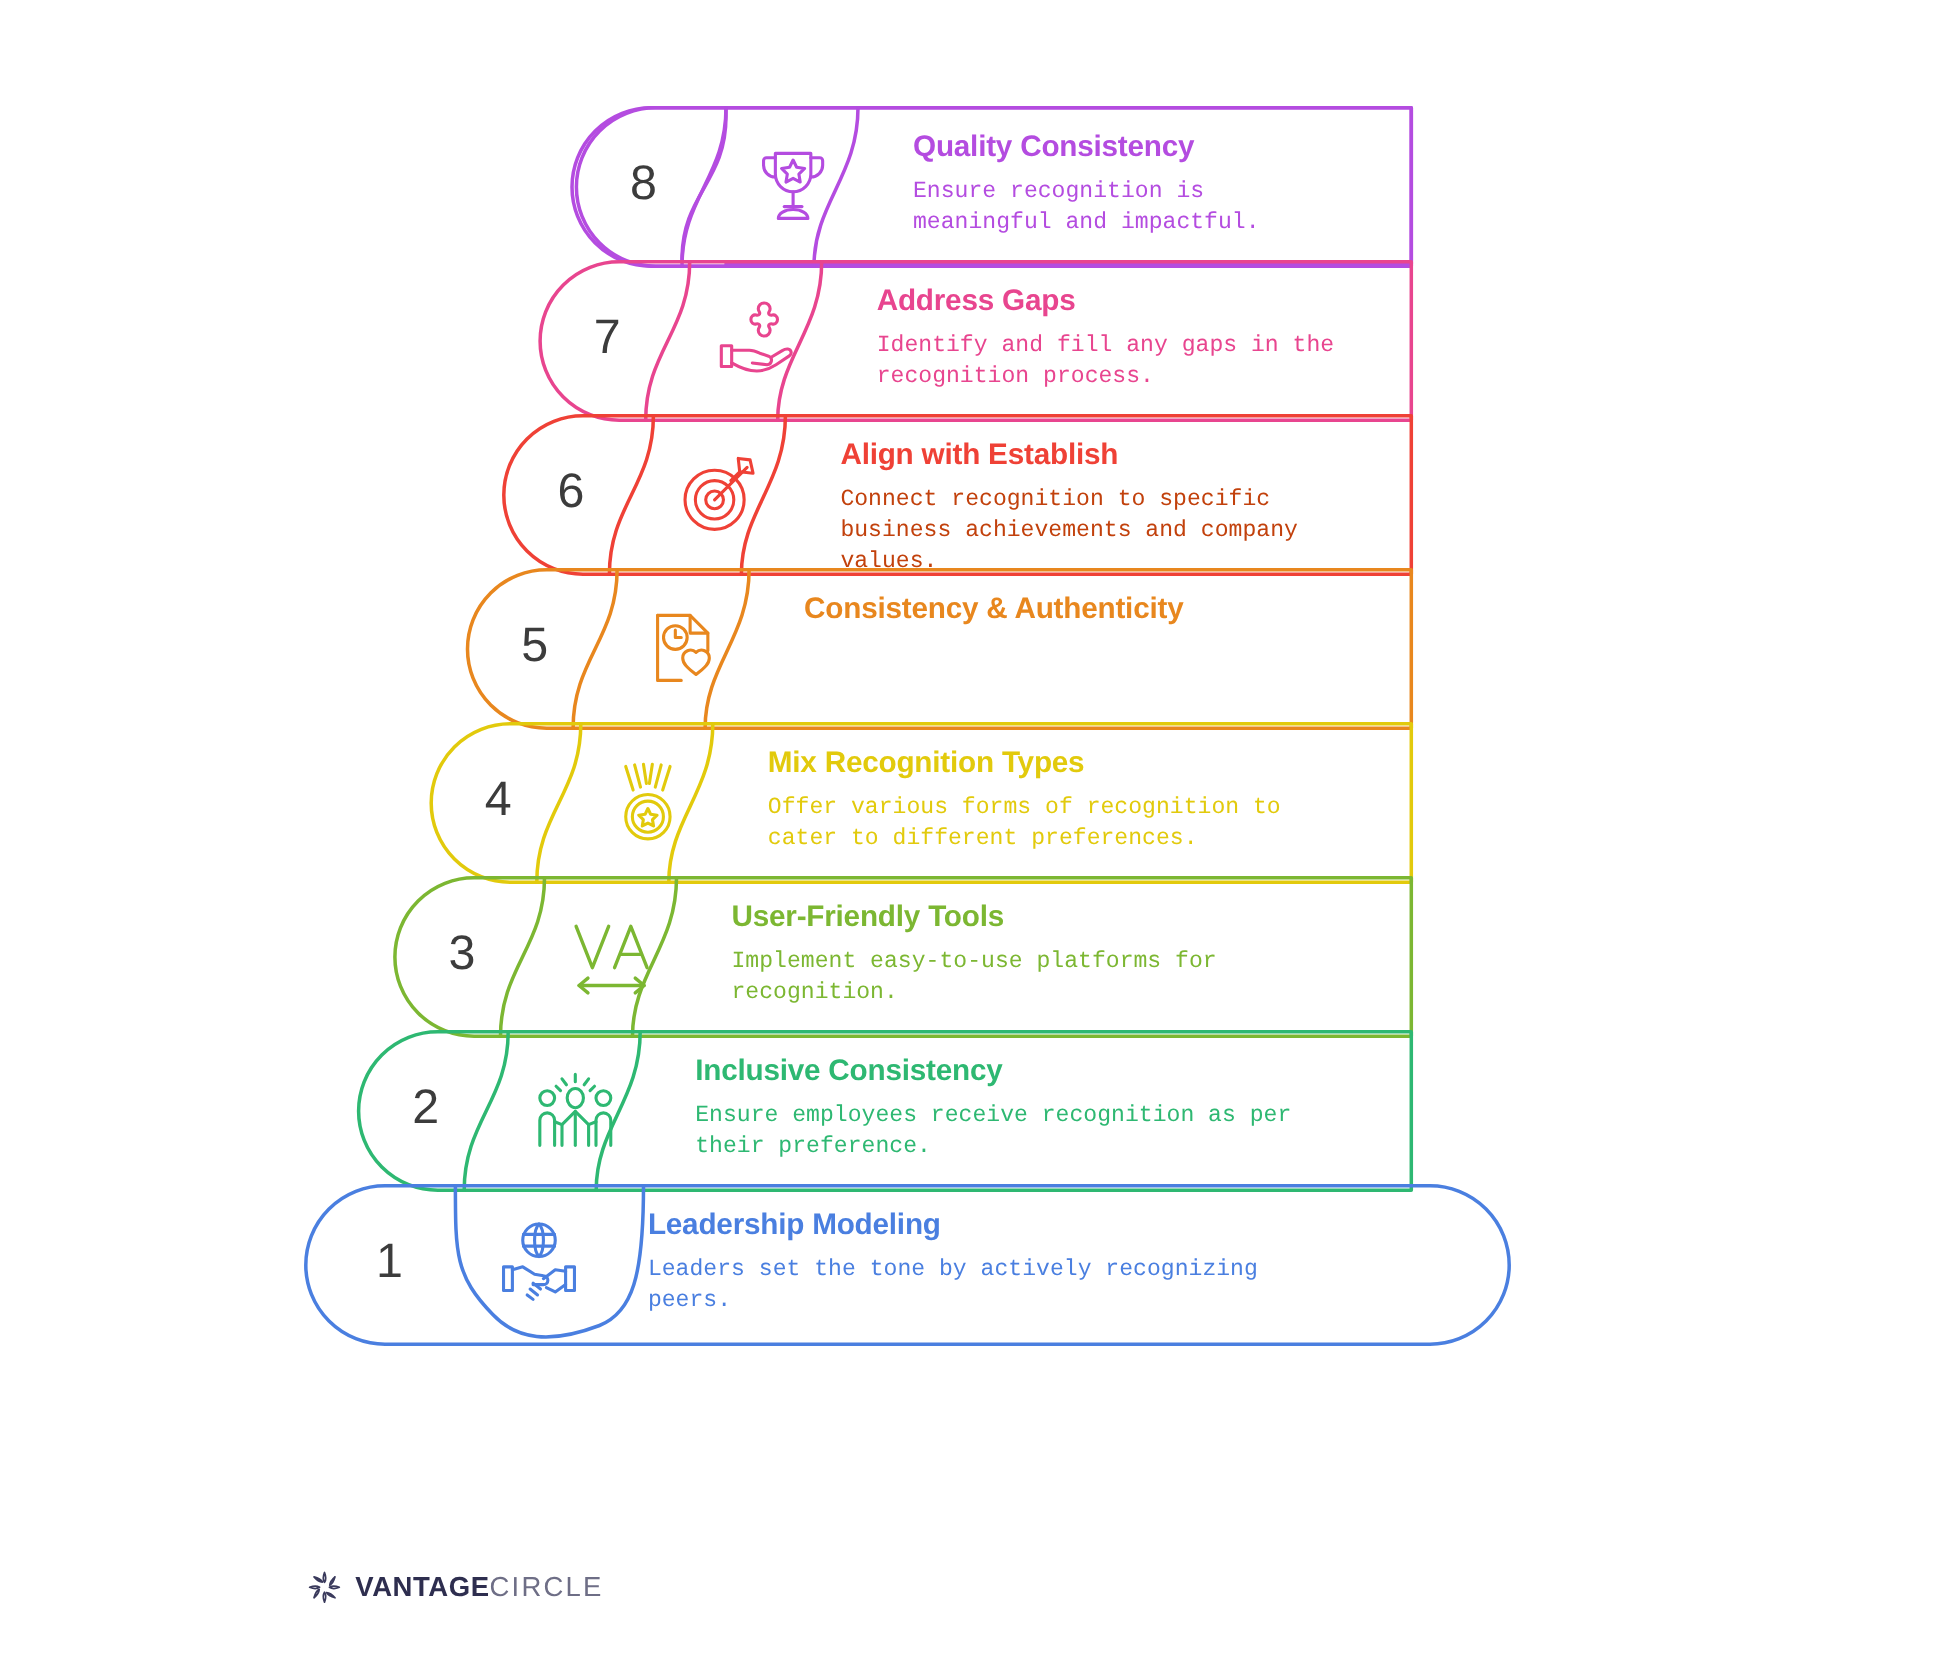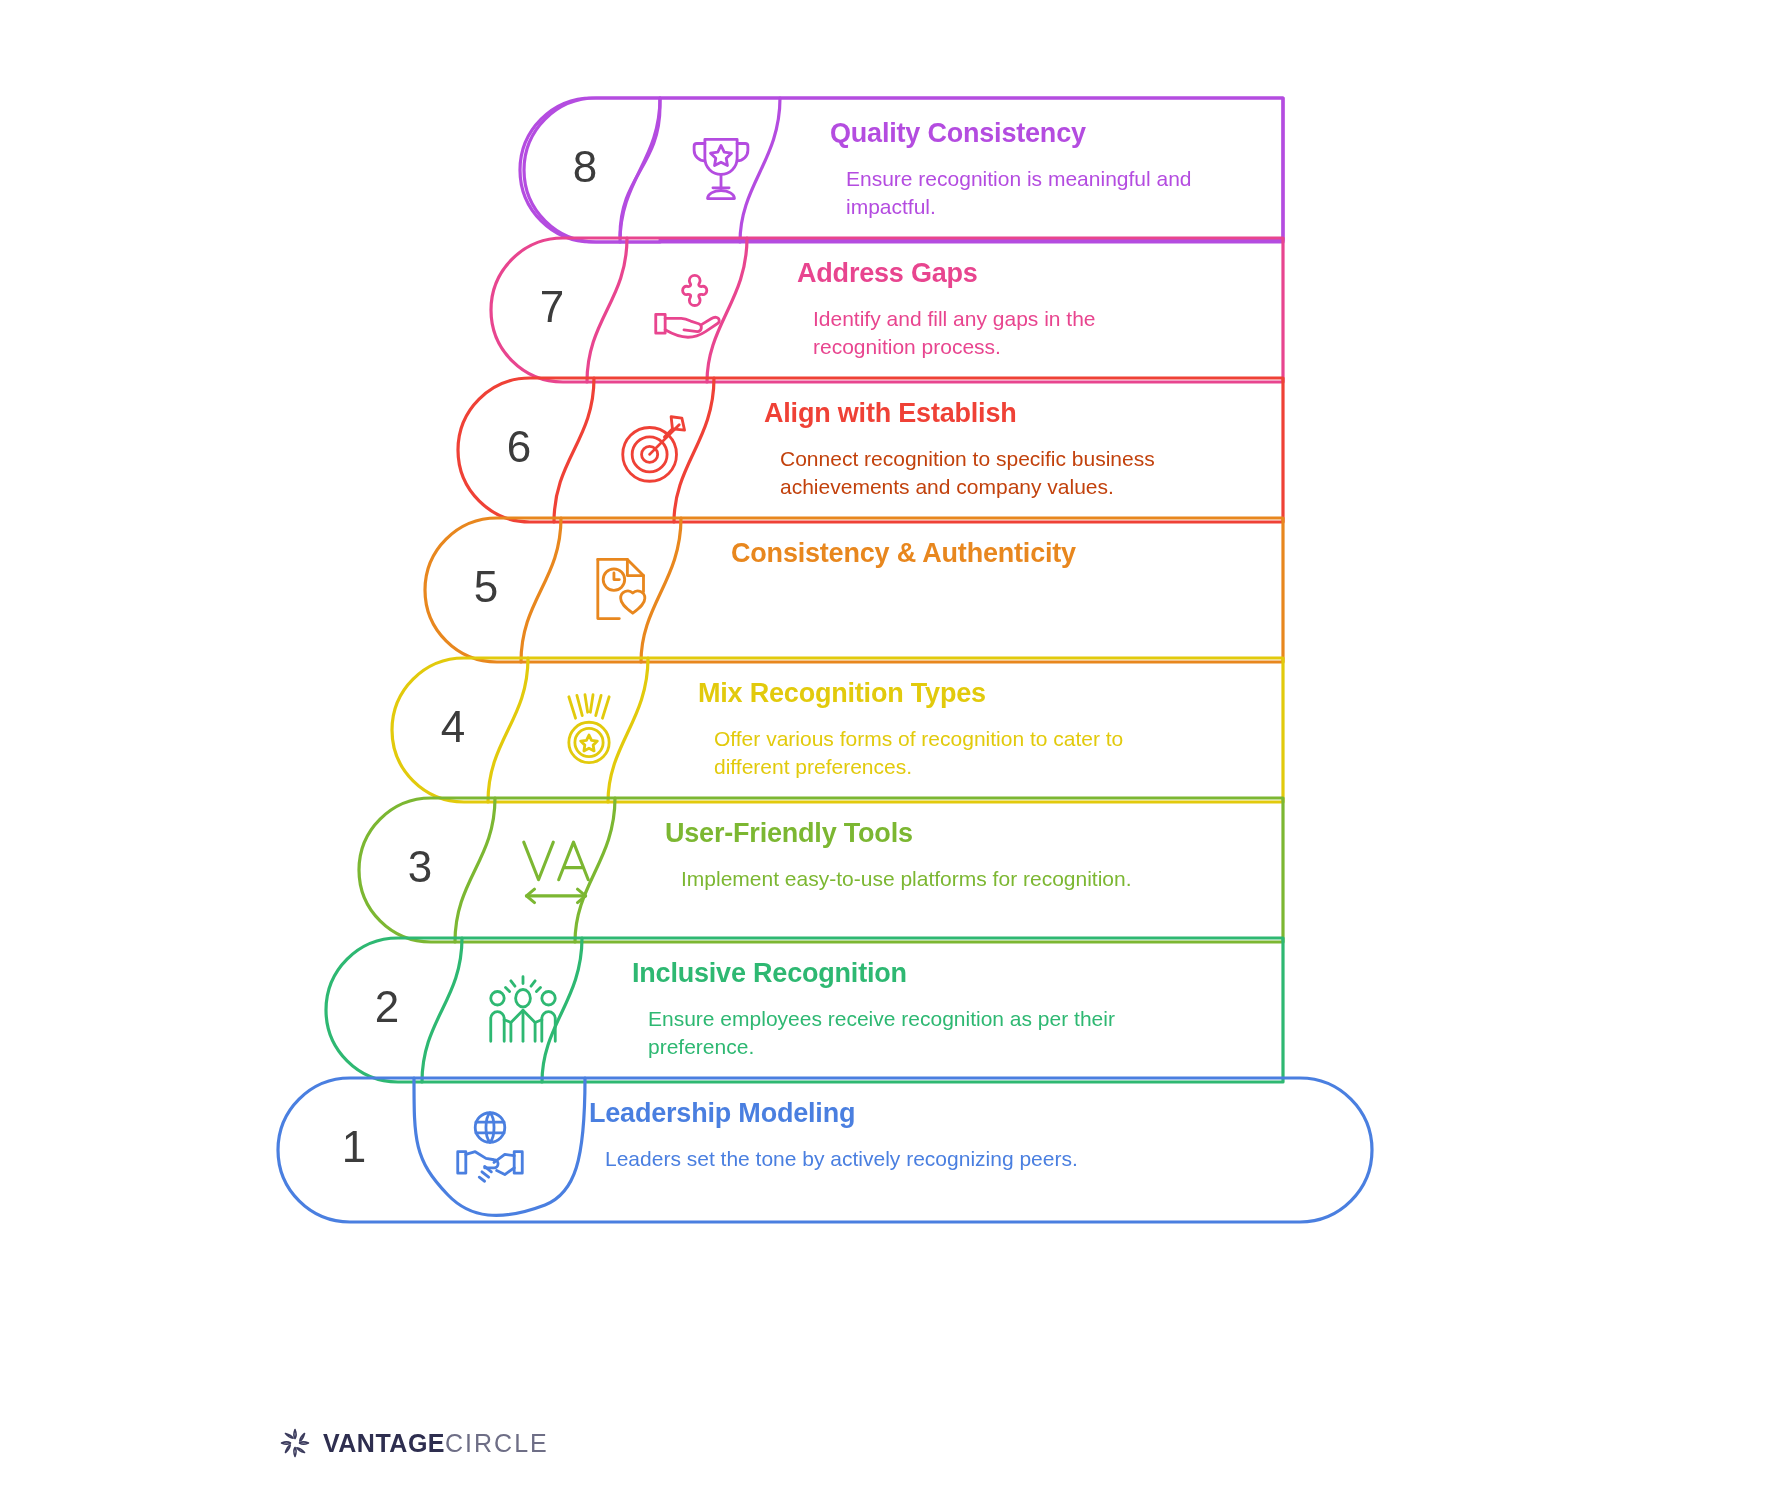--- a/index.html
+++ b/index.html
@@ -30,22 +30,22 @@
     font-weight:bold;
     letter-spacing:-0.2px;
     line-height:1.15;
     margin:0 0 12px 0;
     font-family:"Liberation Sans", sans-serif;
   }
   .dsc{
     font-size:21px;
     font-weight:400;
     line-height:1.33;
-    margin:16px;
-    font-family:Liberation Sans, sans-serif;
+    margin:0;
+    font-family:Liberation Mono, monospace;
   }
 
   
   #logo{position:absolute;left:277px;top:1425px;display:flex;align-items:center;gap:10px;justify-content:center;}
   #logo .lw{font-size:25px;font-weight:bold;letter-spacing:0.5px;color:#2e2e4f;font-family:"Liberation Sans", sans-serif;}
   #logo .lw span.light{font-weight:400;color:#6e6e86;letter-spacing:2px;}
 </style>
 </head>
 <body>
 
@@ -288,21 +288,21 @@
         <ellipse cx="32" cy="24" rx="5.5" ry="6.5"></ellipse>
         <path d="M32 8v5M23 11l3 4M41 11l-3 4M19 16l3 3M45 16l-3 3"></path>
         <path d="M8 56V39a5 5 0 0 1 5-5h0a5 5 0 0 1 5 5v17"></path>
         <path d="M46 56V39a5 5 0 0 1 5-5h0a5 5 0 0 1 5 5v17"></path>
         <path d="M23 56V42l9-9 9 9v14"></path>
         <path d="M32 33v23"></path>
         <path d="M18 40l5 2M46 40l-5 2"></path>
       </svg>
     </div>
     <div class="txtblock" style="left:632px;top:958px;width:610px;">
-      <p class="ttl" style="color:#2eb872">Inclusive Recognition</p>
+      <p class="ttl" style="color:#2eb872">Inclusive Consistency</p>
       <p class="dsc" style="color:#2eb872">Ensure employees receive recognition as per their preference.</p>
     </div>
   </div>
 
   <div class="row">
     <div class="num" style="left:309px;top:1125px;width:90px;">1</div>
     <div class="icon" style="left:447px;top:1106px;">
       <svg width="86" height="86" viewBox="0 0 64 64" fill="none" stroke="#4a7fe0" stroke-width="2.1" stroke-linecap="round" stroke-linejoin="round">
         <circle cx="32" cy="16" r="11"></circle>
         <path d="M32 5c-4 4-4 18 0 22M32 5c4 4 4 18 0 22M21.5 12h21M21.5 20h21"></path>

